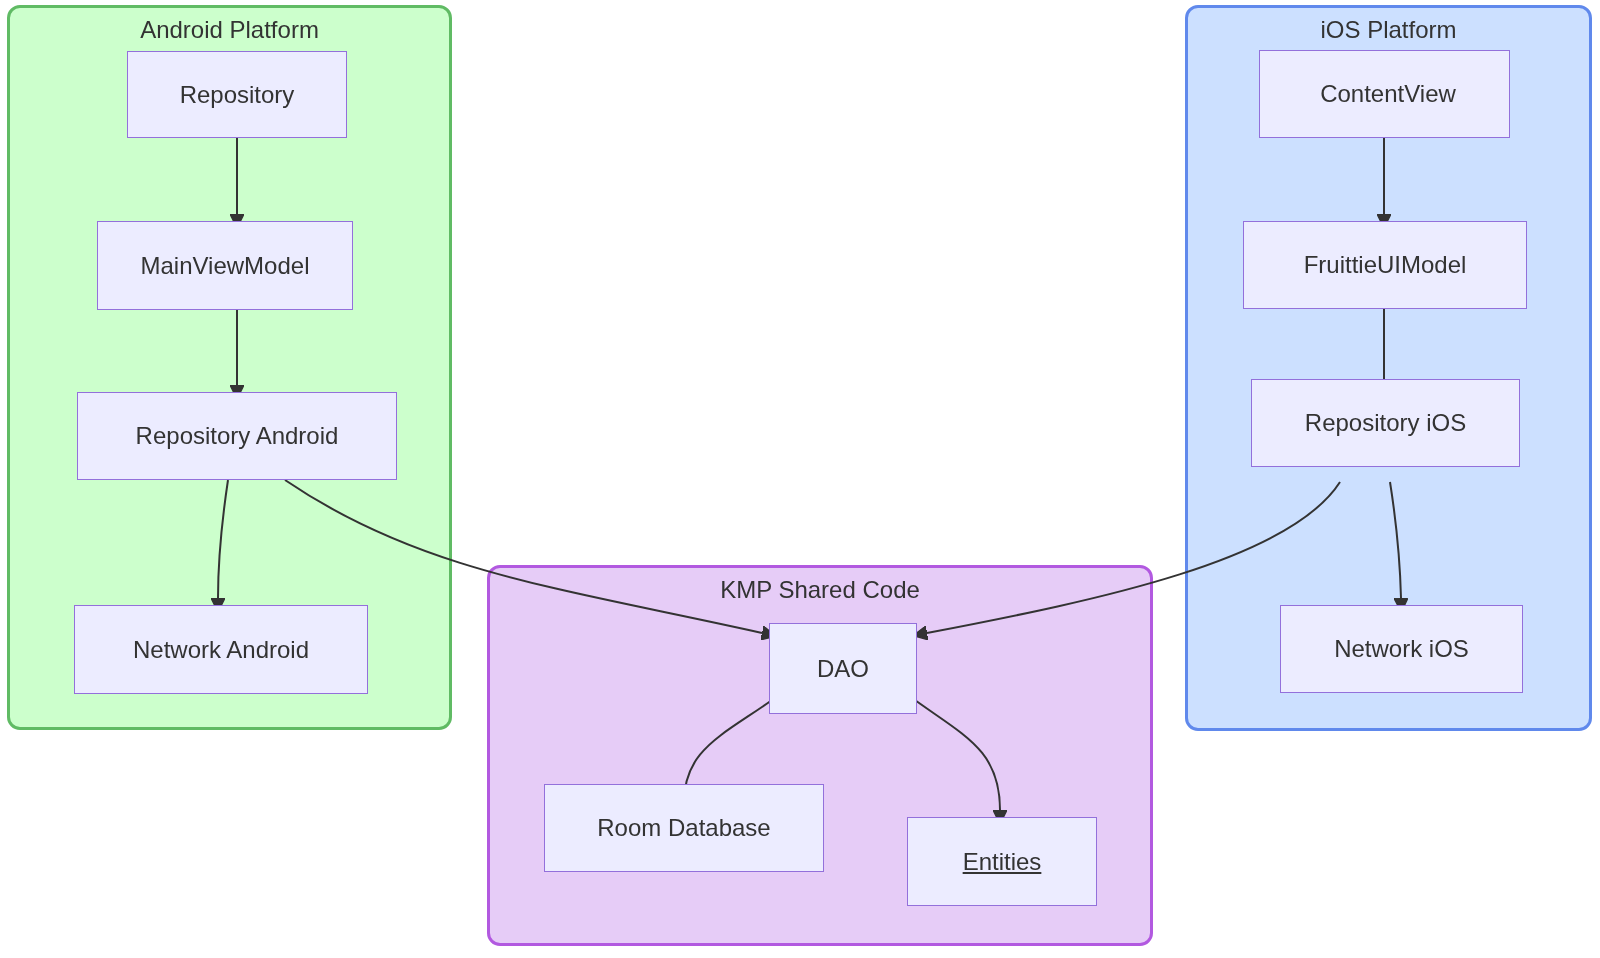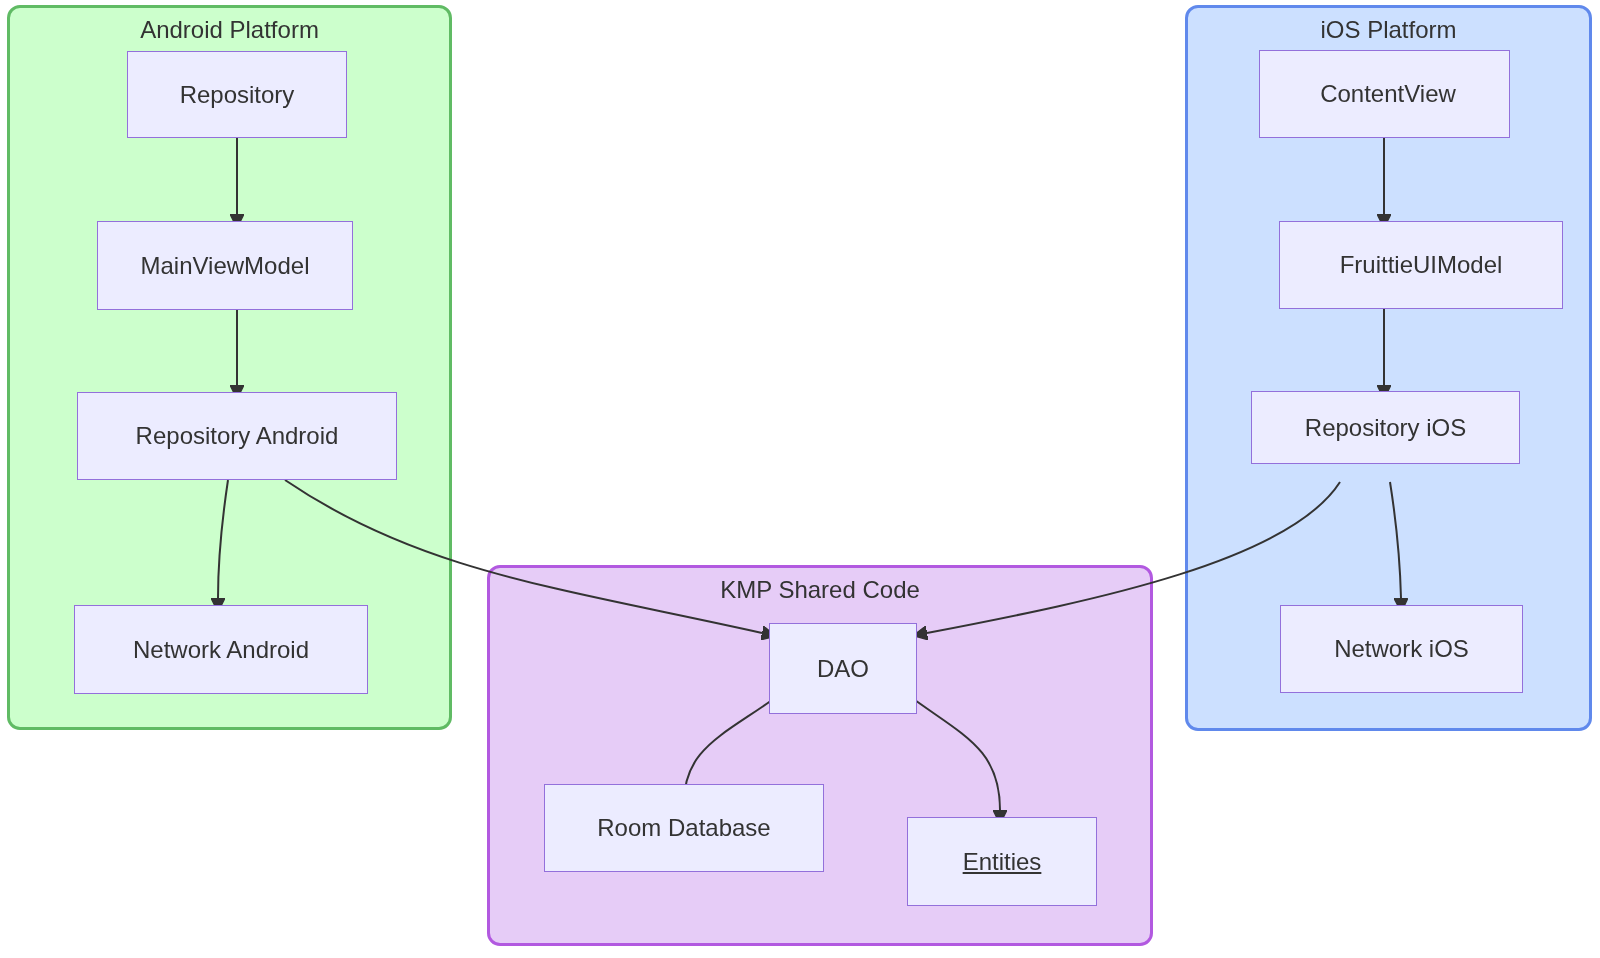--- a/index.html
+++ b/index.html
@@ -36,22 +36,22 @@
     position:absolute; z-index:3;
     background:var(--node-fill); border:1.5px solid var(--node-border);
     display:flex; align-items:center; justify-content:center;
     font-size:24px; color:var(--text-color); text-align:center;
   }
   .n-listscreen      { left:127px;  top:51px;  width:220px; height:87px; }
   .n-mainviewmodel   { left:97px;   top:221px; width:256px; height:89px; }
   .n-repo-android    { left:77px;   top:392px; width:320px; height:88px; }
   .n-network-android { left:74px;   top:605px; width:294px; height:89px; }
   .n-contentview     { left:1259px; top:50px;  width:251px; height:88px;padding-left:7px; }
-  .n-fruittieuimodel { left:1243px; top:221px; width:284px; height:88px;margin-left:36px; }
-  .n-repo-ios        { left:1251px; top:391px; width:269px; height:73px; }
+  .n-fruittieuimodel { left:1243px; top:221px; width:284px; height:88px; }
+  .n-repo-ios        { left:1251px; top:379px; width:269px; height:88px; }
   .n-network-ios     { left:1280px; top:605px; width:243px; height:88px; }
   .n-dao             { left:769px;  top:604px; width:148px; height:91px;margin-top:19px; }
   .n-room-database   { left:544px;  top:784px; width:280px; height:88px; }
   .n-entities        { left:907px;  top:817px; width:190px; height:89px;text-decoration:underline; }
 </style>
 </head>
 <body>
 
 <div class="canvas">
 

